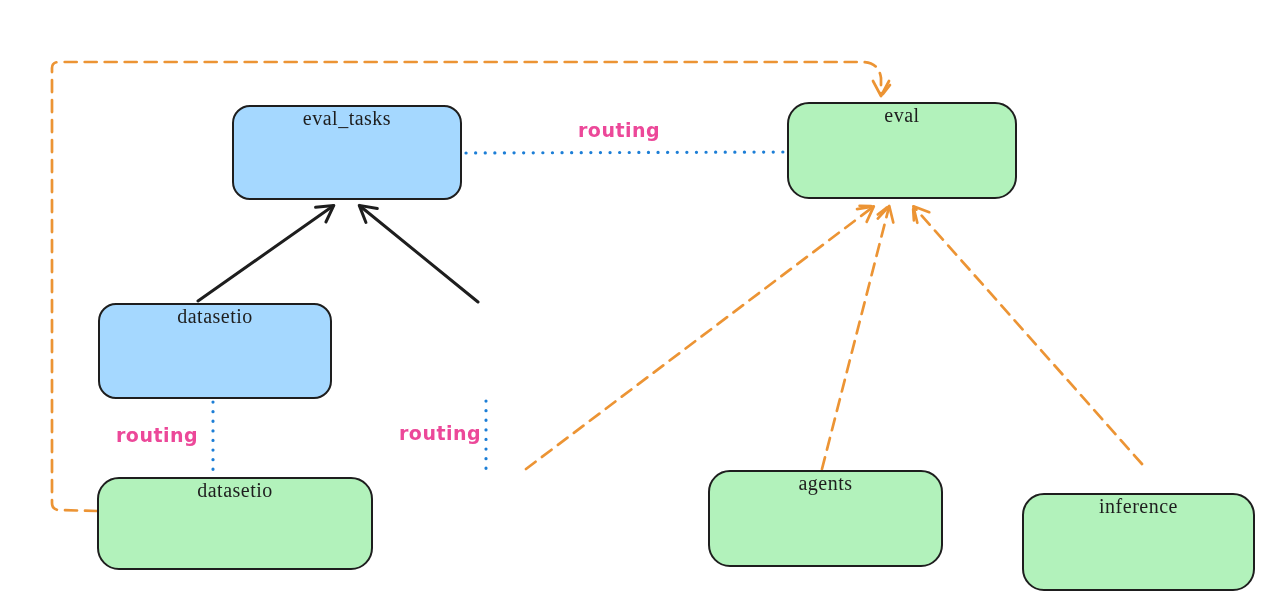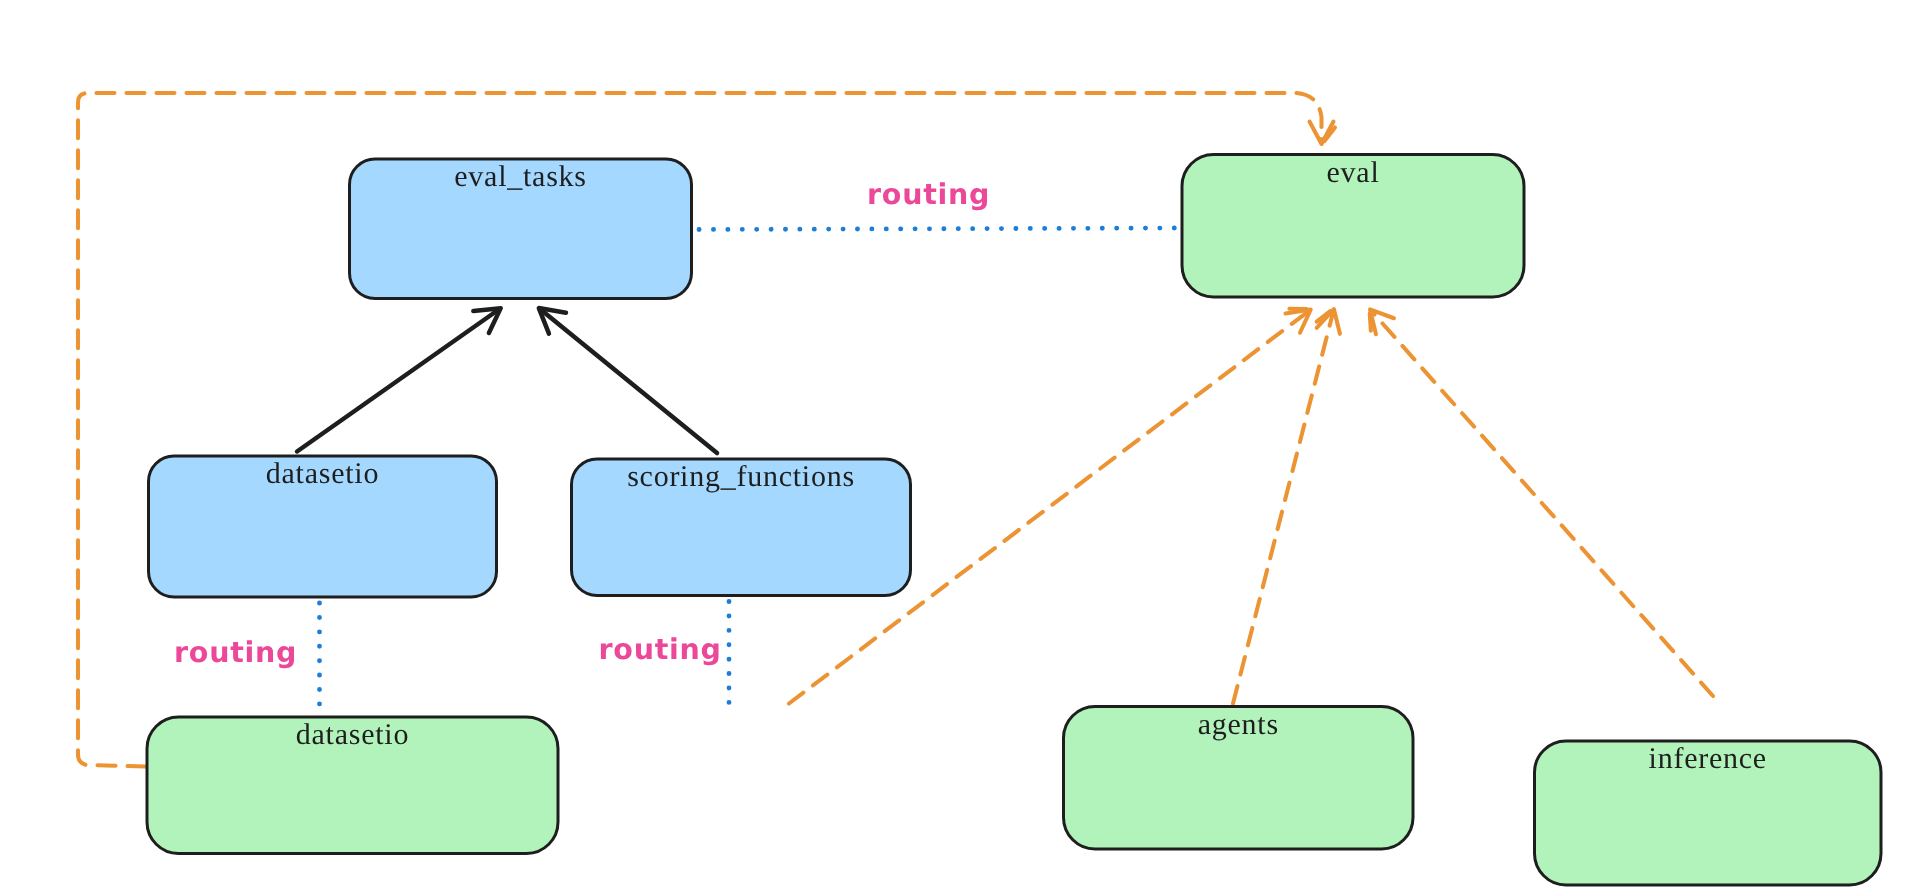--- a/index.html
+++ b/index.html
@@ -77,23 +77,20 @@
   </div>
 
   <div class="node node-green" style="left:787px; top:102px; width:230px; height:97px;">
     <span>eval</span>
   </div>
 
   <div class="node node-blue" style="left:98px; top:303px; width:234px; height:96px;">
     <span>datasetio</span>
   </div>
 
-  <div class="node node-blue" style="left:380px; top:305px; width:228px; height:93px;">
-    <span>scoring_functions</span>
-  </div>
 
   <div class="node node-green" style="left:97px; top:477px; width:276px; height:93px;">
     <span>datasetio</span>
   </div>
 
 
   <div class="node node-green" style="left:708px; top:470px; width:235px; height:97px;">
     <span>agents</span>
   </div>
 

